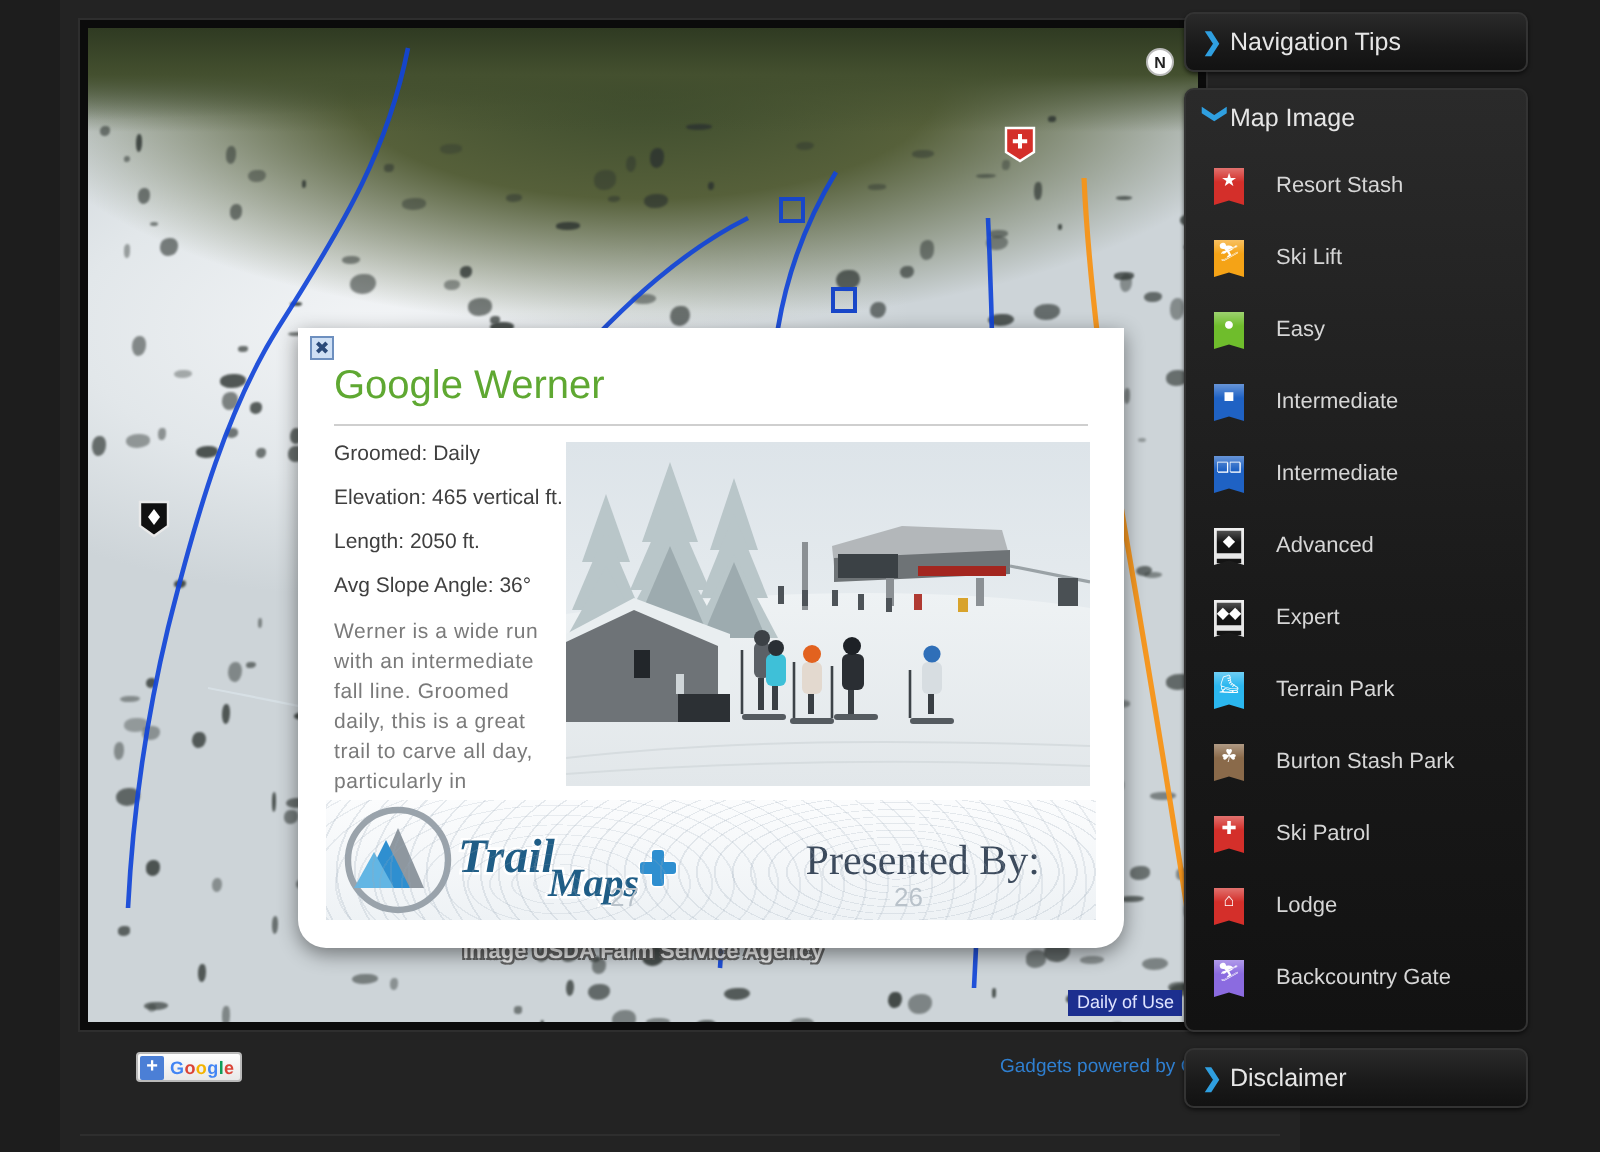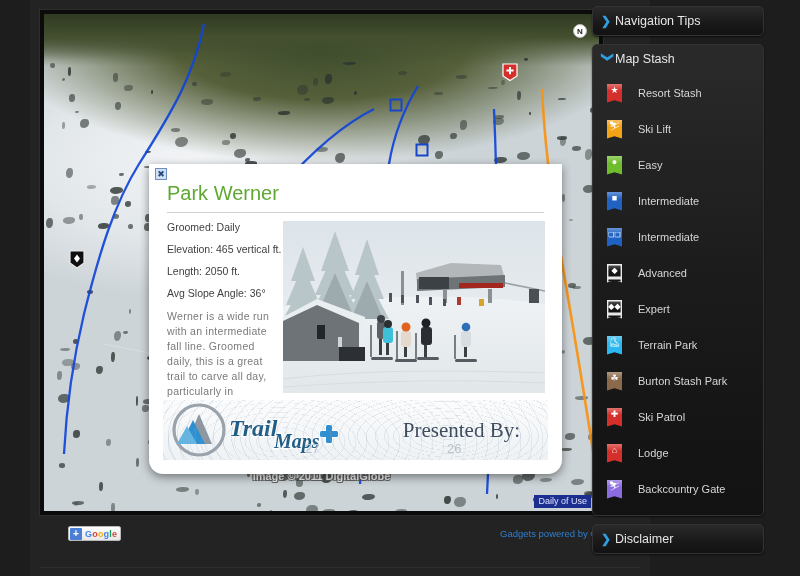--- a/index.html
+++ b/index.html
@@ -576,29 +576,28 @@
         <svg class="pin-map" style="left:501px;top:347px" viewBox="0 0 16 19">
           <path d="M1,1 H15 V13 L8,17.5 L1,13 Z" fill="#f5a316"></path>
           <path d="M4.5,4 h7 M8,4 v3 M6,7 h4 v3 h-4 Z" stroke="#ffffff" stroke-width="1.1" fill="none"></path>
         </svg>
 
         <div id="compass">N</div>
 
         <div id="attrib">
           <div>© 2011 Google</div>
           <div>Image USDA Farm Service Agency</div>
-          <div>Image © 2011 DigitalGlobe</div>
         </div>
 
         <div id="terms">Daily of Use</div>
 
         <div id="popup">
           <div id="popup-close">✖</div>
 
-          <div class="title">Park Werner</div>
+          <div class="title">Google Werner</div>
           <div class="rule"></div>
 
           <div id="popup-body">
             <div id="facts">
               <div class="f">Groomed: Daily</div>
               <div class="f">Elevation: 465 vertical ft.</div>
               <div class="f">Length: 2050 ft.</div>
               <div class="f">Avg Slope Angle: 36°</div>
               <div id="desc">Werner is a wide run with an intermediate fall line. Groomed daily, this is a great trail to carve all day, particularly in afternoon sun.</div>
             </div>
@@ -746,21 +745,21 @@
     <div class="panel">
       <div class="panel-head">
         <span class="chev">❯</span>
         <span class="panel-title">Navigation Tips</span>
       </div>
     </div>
 
     <div class="panel">
       <div class="panel-head">
         <span class="chev" style="transform:rotate(90deg);display:inline-block">❯</span>
-        <span class="panel-title">Map Stash</span>
+        <span class="panel-title">Map Image</span>
       </div>
       <div class="legend-list" id="legend-list">
           <div class="legend-row">
             <div class="pin">
               <div class="body" style="background: rgb(212, 47, 42);"></div>
               <div class="tail" style="background: rgb(212, 47, 42);"></div>
               <div class="gl"></div>
               <div class="sym">★</div>
             </div>
             <span class="legend-label">Resort Stash</span>

